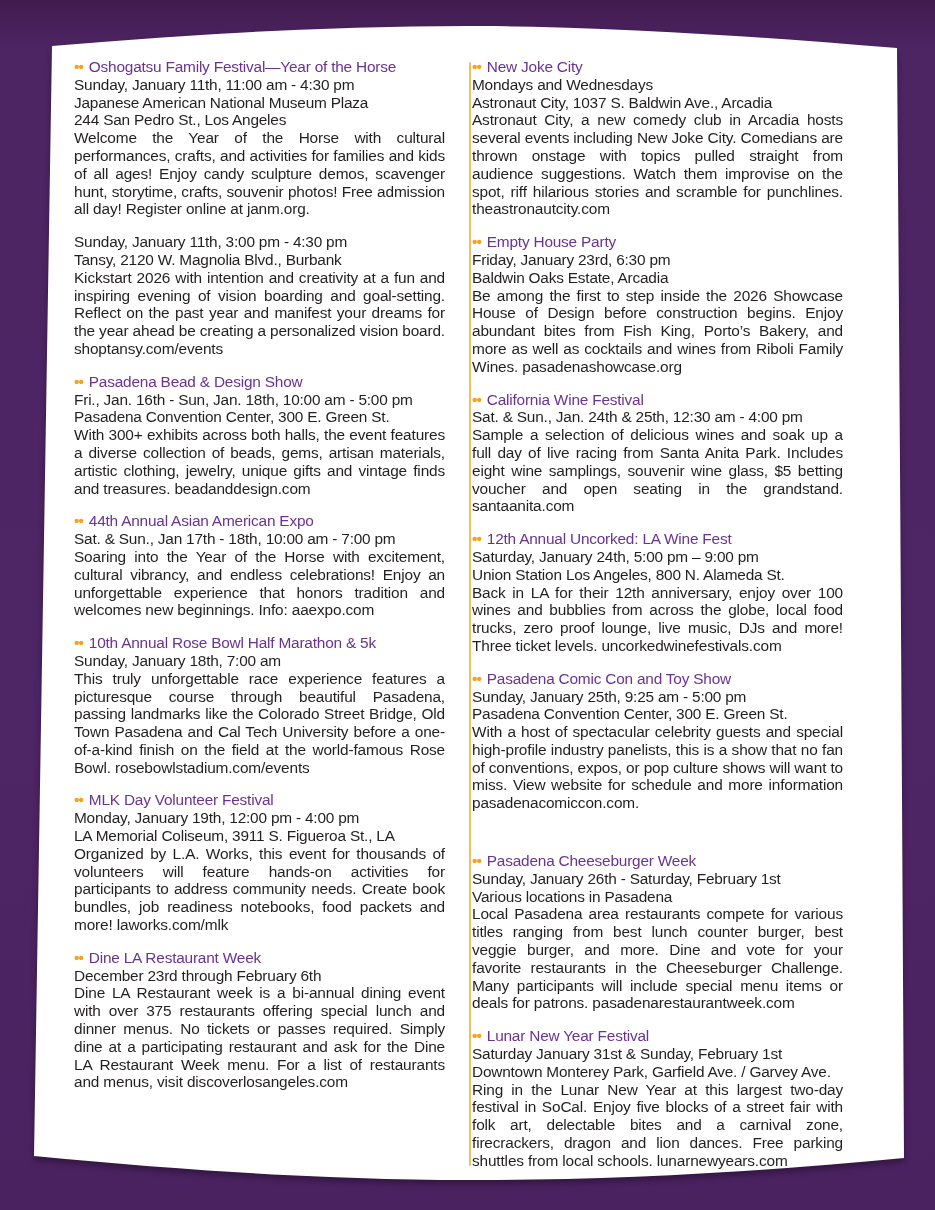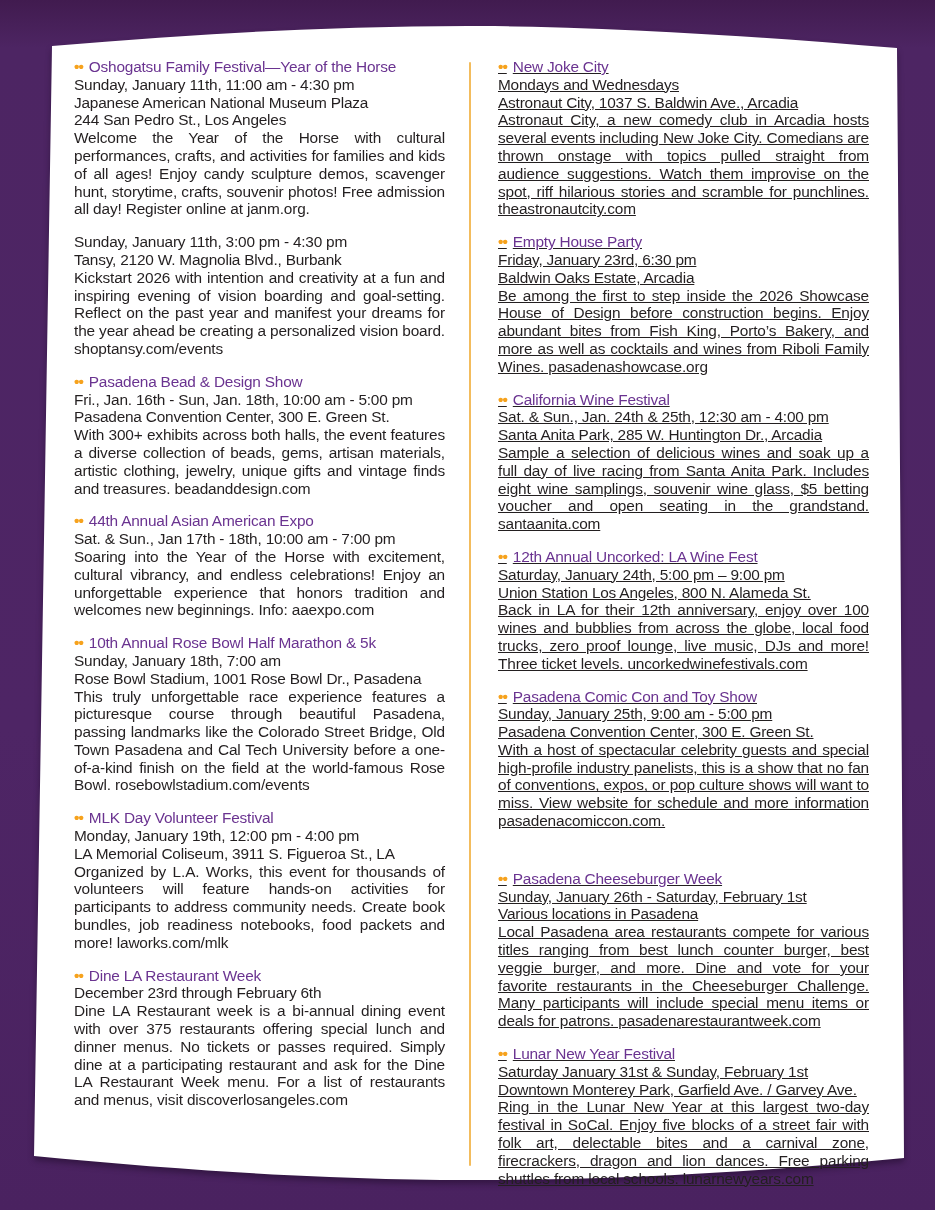--- a/index.html
+++ b/index.html
@@ -20,21 +20,21 @@
   .divider{
     position:absolute;left:469px;top:62px;width:2px;height:1104px;
     border-radius:1px;
   }
   .col{
     position:absolute;top:58px;width:371px;
     font-size:15.4px;line-height:17.8px;letter-spacing:-0.15px;
     color:#231f20;
   }
   .col-left{left:74px;}
-  .col-right{left:498px;text-decoration:underline;}
+  .col-right{left:472px;}
   .event{margin-bottom:15px;}
   .event-title{
     color:#6a3390;
     white-space:nowrap;
     letter-spacing:-0.2px;
   }
   .bullets{
     color:#f6a21d;
     font-weight:bold;
     letter-spacing:-1px;
@@ -87,21 +87,20 @@
 
     <div class="event">
       <div class="event-title" style="color: rgb(106, 51, 144);"><span class="bullets" style="color: rgb(246, 162, 29);">••</span><span>44th Annual Asian American Expo</span></div>
       <div class="event-line">Sat. &amp; Sun., Jan 17th - 18th, 10:00 am - 7:00 pm</div>
       <div class="event-desc">Soaring into the Year of the Horse with excitement, cultural vibrancy, and endless celebrations! Enjoy an unforgettable experience that honors tradition and welcomes new beginnings. Info: aaexpo.com</div>
     </div>
 
     <div class="event">
       <div class="event-title" style="color: rgb(106, 51, 144);"><span class="bullets" style="color: rgb(246, 162, 29);">••</span><span>10th Annual Rose Bowl Half Marathon &amp; 5k</span></div>
       <div class="event-line">Sunday, January 18th, 7:00 am</div>
-      <div class="event-line">Rose Bowl Stadium, 1001 Rose Bowl Dr., Pasadena</div>
       <div class="event-desc">This truly unforgettable race experience features a picturesque course through beautiful Pasadena, passing landmarks like the Colorado Street Bridge, Old Town Pasadena and Cal Tech University before a one-of-a-kind finish on the field at the world-famous Rose Bowl. rosebowlstadium.com/events</div>
     </div>
 
     <div class="event">
       <div class="event-title" style="color: rgb(106, 51, 144);"><span class="bullets" style="color: rgb(246, 162, 29);">••</span><span>MLK Day Volunteer Festival</span></div>
       <div class="event-line">Monday, January 19th, 12:00 pm - 4:00 pm</div>
       <div class="event-line">LA Memorial Coliseum, 3911 S. Figueroa St., LA</div>
       <div class="event-desc">Organized by L.A. Works, this event for thousands of volunteers will feature hands-on activities for participants to address community needs. Create book bundles, job readiness notebooks, food packets and more! laworks.com/mlk</div>
     </div>
 
@@ -125,34 +124,33 @@
     <div class="event">
       <div class="event-title" style="color: rgb(106, 51, 144);"><span class="bullets" style="color: rgb(246, 162, 29);">••</span><span>Empty House Party</span></div>
       <div class="event-line">Friday, January 23rd, 6:30 pm</div>
       <div class="event-line">Baldwin Oaks Estate, Arcadia</div>
       <div class="event-desc">Be among the first to step inside the 2026 Showcase House of Design before construction begins. Enjoy abundant bites from Fish King, Porto’s Bakery, and more as well as cocktails and wines from Riboli Family Wines. pasadenashowcase.org</div>
     </div>
 
     <div class="event">
       <div class="event-title" style="color: rgb(106, 51, 144);"><span class="bullets" style="color: rgb(246, 162, 29);">••</span><span>California Wine Festival</span></div>
       <div class="event-line">Sat. &amp; Sun., Jan. 24th &amp; 25th, 12:30 am - 4:00 pm</div>
-      <div class="event-line">Santa Anita Park, 285 W. Huntington Dr., Arcadia</div>
       <div class="event-desc">Sample a selection of delicious wines and soak up a full day of live racing from Santa Anita Park. Includes eight wine samplings, souvenir wine glass, $5 betting voucher and open seating in the grandstand. santaanita.com</div>
     </div>
 
     <div class="event">
       <div class="event-title" style="color: rgb(106, 51, 144);"><span class="bullets" style="color: rgb(246, 162, 29);">••</span><span>12th Annual Uncorked: LA Wine Fest</span></div>
       <div class="event-line">Saturday, January 24th, 5:00 pm – 9:00 pm</div>
       <div class="event-line">Union Station Los Angeles, 800 N. Alameda St.</div>
       <div class="event-desc">Back in LA for their 12th anniversary, enjoy over 100 wines and bubblies from across the globe, local food trucks, zero proof lounge, live music, DJs and more! Three ticket levels. uncorkedwinefestivals.com</div>
     </div>
 
     <div class="event">
       <div class="event-title" style="color: rgb(106, 51, 144);"><span class="bullets" style="color: rgb(246, 162, 29);">••</span><span>Pasadena Comic Con and Toy Show</span></div>
-      <div class="event-line">Sunday, January 25th, 9:00 am - 5:00 pm</div>
+      <div class="event-line">Sunday, January 25th, 9:25 am - 5:00 pm</div>
       <div class="event-line">Pasadena Convention Center, 300 E. Green St.</div>
       <div class="event-desc">With a host of spectacular celebrity guests and special high-profile industry panelists, this is a show that no fan of conventions, expos, or pop culture shows will want to miss. View website for schedule and more information pasadenacomiccon.com.</div>
     </div>
 
     <div class="event">
       <div class="event-title" style="color: rgb(106, 51, 144); margin-top: 40px;"><span class="bullets" style="color: rgb(246, 162, 29);">••</span><span>Pasadena Cheeseburger Week</span></div>
       <div class="event-line">Sunday, January 26th - Saturday, February 1st</div>
       <div class="event-line">Various locations in Pasadena</div>
       <div class="event-desc">Local Pasadena area restaurants compete for various titles ranging from best lunch counter burger, best veggie burger, and more. Dine and vote for your favorite restaurants in the Cheeseburger Challenge. Many participants will include special menu items or deals for patrons. pasadenarestaurantweek.com</div>
     </div>

